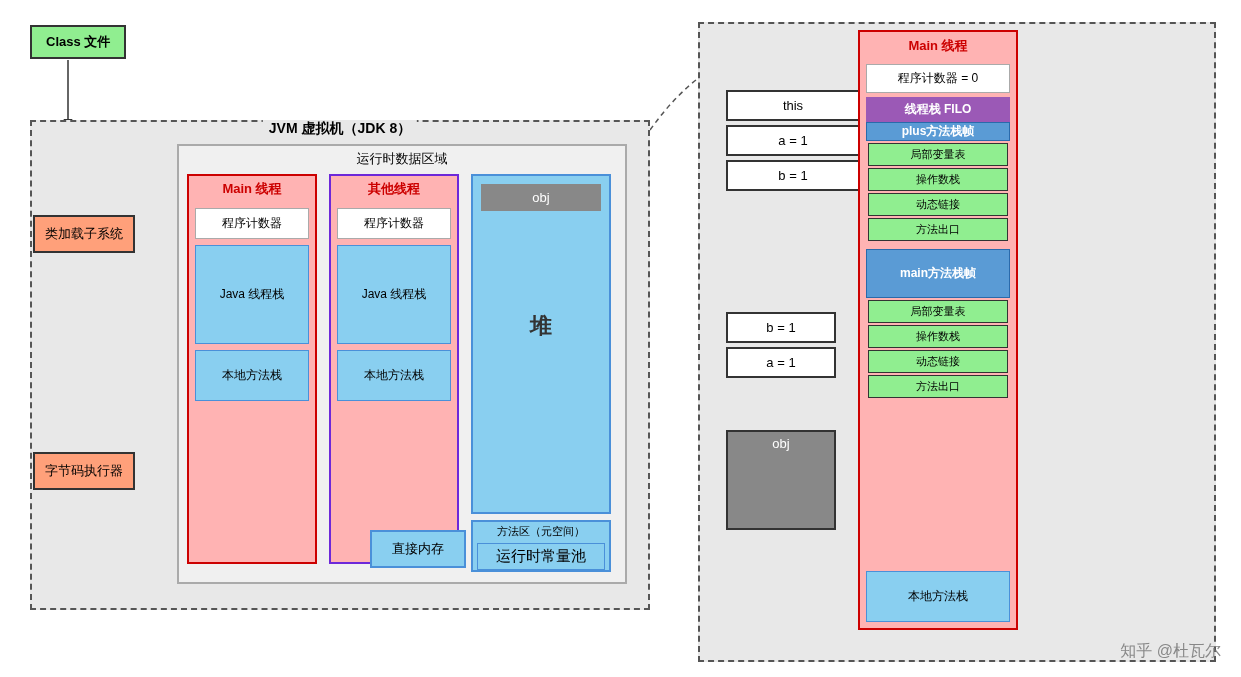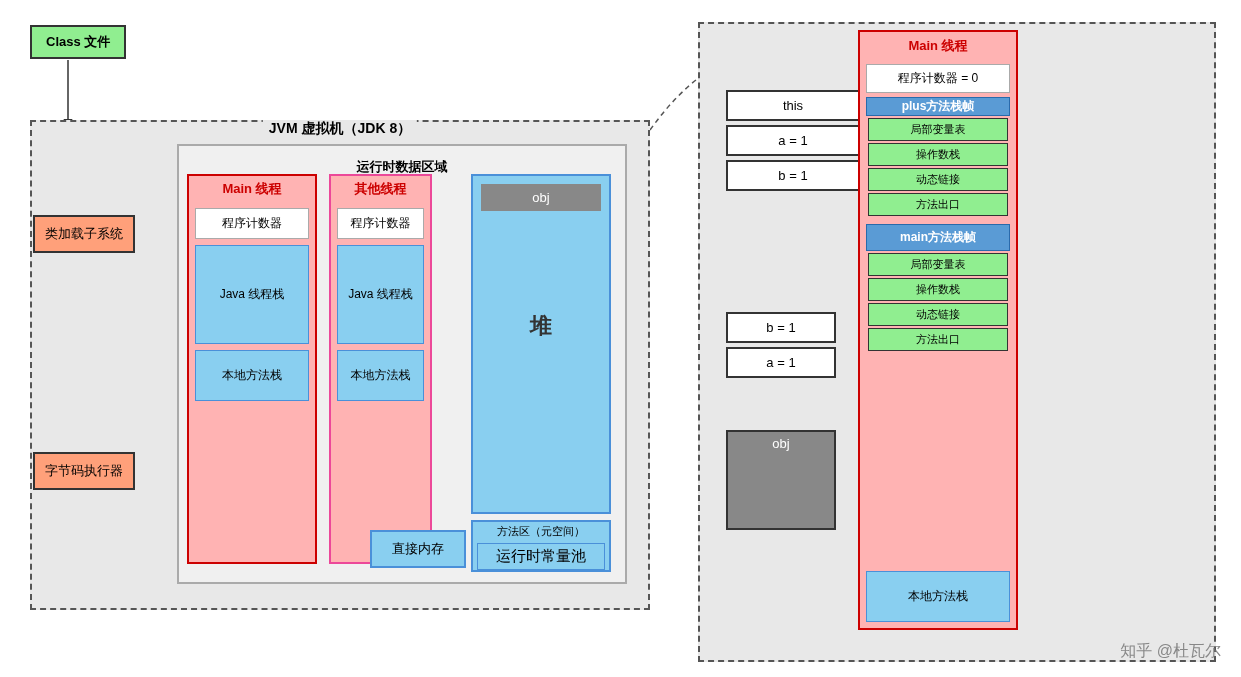--- a/index.html
+++ b/index.html
@@ -60,22 +60,22 @@
       left: 155px;
       top: 20px;
       width: 450px;
       height: 440px;
       background: #f0f0f0;
       border: 2px solid #aaa;
     }
     .runtime-title {
       text-align: center;
       font-size: 13px;
-      padding: 12px 0;
-      font-weight: bold;
+      padding: 4px 0;
+      font-weight: normal;
     }
 
     
     .watermark {
       position: absolute;
       bottom: 15px;
       right: 20px;
       font-size: 16px;
       color: #888;
       margin-left: 36px;
@@ -143,21 +143,21 @@
     <div class="runtime-area" style="position:absolute; left:145px; top:22px; width:450px; height:440px; background:#f0f0f0; border:2px solid #aaa;">
       <div class="runtime-title">运行时数据区域</div>
 
       <div style="position:absolute; left:8px; top:28px; width:130px; height:390px; background:#ffb3b3; border:2px solid #cc0000;">
         <div style="text-align:center; font-weight:bold; color:#cc0000; padding:4px 0; font-size:13px;">Main 线程</div>
         <div style="margin:6px; background:#fff; border:1px solid #aaa; padding:6px 4px; text-align:center; font-size:12px;">程序计数器</div>
         <div style="margin:6px; background:#89CFF0; border:1px solid #4a90d9; padding:40px 4px; text-align:center; font-size:12px;">Java 线程栈</div>
         <div style="margin:6px; background:#89CFF0; border:1px solid #4a90d9; padding:16px 4px; text-align:center; font-size:12px;">本地方法栈</div>
       </div>
 
-      <div style="position:absolute; left:150px; top:28px; width:103px; height:390px; background:#ffb3b3; border:2px solid #ec4899;">
+      <div style="position:absolute; left:150px; top:28px; width:130px; height:390px; background:#ffb3b3; border:2px solid #6d28d9;">
         <div style="text-align:center; font-weight:bold; color:#cc0000; padding:4px 0; font-size:13px;">其他线程</div>
         <div style="margin:6px; background:#fff; border:1px solid #aaa; padding:6px 4px; text-align:center; font-size:12px;">程序计数器</div>
         <div style="margin:6px; background:#89CFF0; border:1px solid #4a90d9; padding:40px 4px; text-align:center; font-size:12px;">Java 线程栈</div>
         <div style="margin:6px; background:#89CFF0; border:1px solid #4a90d9; padding:16px 4px; text-align:center; font-size:12px;">本地方法栈</div>
       </div>
 
       <div style="position:absolute; left:292px; top:28px; width:140px; height:340px; background:#89CFF0; border:2px solid #4a90d9;">
         <div style="margin:8px; background:#888; padding:6px; text-align:center; font-size:13px; color:#fff;">obj</div>
         <div style="text-align:center; font-size:22px; font-weight:bold; color:#333; margin-top:100px;">堆</div>
       </div>
@@ -191,29 +191,30 @@
 
   <div style="position:absolute; left:726px; top:430px; width:110px; height:100px; background:#888; border:2px solid #333;">
     <div style="text-align:center; color:#fff; padding:4px; font-size:13px;">obj</div>
   </div>
 
   <div style="position:absolute; left:858px; top:30px; width:160px; height:600px; background:#ffb3b3; border:2px solid #cc0000;">
     <div style="text-align:center; font-weight:bold; color:#cc0000; padding:5px 0; font-size:13px;">Main 线程</div>
 
     <div style="margin:4px 6px; background:#fff; border:1px solid #aaa; padding:5px; text-align:center; font-size:12px;">程序计数器 = 0</div>
 
+    <div style="margin:4px 6px 0 6px; background:#9B59B6; padding:4px; text-align:center; color:#fff; font-size:12px; font-weight:bold;">线程栈 FILO</div>
 
     <div style="margin:0 6px; background:#5A9BD5; border:1px solid #2a6aab; text-align:center; color:#fff; font-size:12px; font-weight:bold;">plus方法栈帧</div>
 
     <div style="background:#90EE90; border:1px solid #333; margin:2px 8px; padding:3px 4px; text-align:center; font-size:11px;">局部变量表</div>
     <div style="background:#90EE90; border:1px solid #333; margin:2px 8px; padding:3px 4px; text-align:center; font-size:11px;">操作数栈</div>
     <div style="background:#90EE90; border:1px solid #333; margin:2px 8px; padding:3px 4px; text-align:center; font-size:11px;">动态链接</div>
     <div style="background:#90EE90; border:1px solid #333; margin:2px 8px; padding:3px 4px; text-align:center; font-size:11px;">方法出口</div>
 
-    <div style="margin:8px 6px 0 6px; background:#5A9BD5; border:1px solid #2a6aab; padding:4px; text-align:center; color:#fff; font-size:12px; font-weight:bold;">main方法栈帧</div>
+    <div style="margin:8px 6px 0 6px; background:#5A9BD5; border:1px solid #2a6aab; padding:15px; text-align:center; color:#fff; font-size:12px; font-weight:bold;">main方法栈帧</div>
 
     <div style="background:#90EE90; border:1px solid #333; margin:2px 8px; padding:3px 4px; text-align:center; font-size:11px;">局部变量表</div>
     <div style="background:#90EE90; border:1px solid #333; margin:2px 8px; padding:3px 4px; text-align:center; font-size:11px;">操作数栈</div>
     <div style="background:#90EE90; border:1px solid #333; margin:2px 8px; padding:3px 4px; text-align:center; font-size:11px;">动态链接</div>
     <div style="background:#90EE90; border:1px solid #333; margin:2px 8px; padding:3px 4px; text-align:center; font-size:11px;">方法出口</div>
 
     <div style="position:absolute; bottom:6px; left:6px; right:6px; background:#89CFF0; border:1px solid #4a90d9; padding:16px 4px; text-align:center; font-size:12px;">本地方法栈</div>
   </div>
 
   <div class="watermark">知乎 @杜瓦尔</div>

